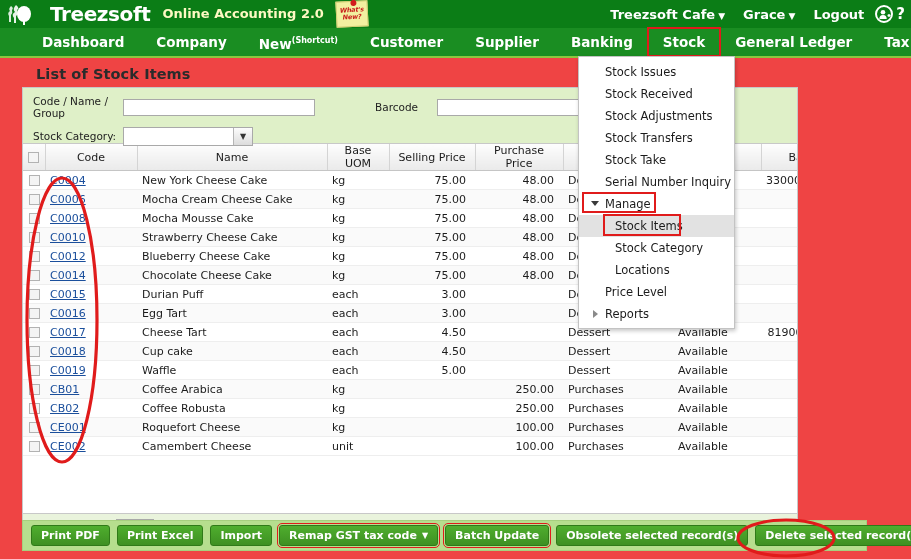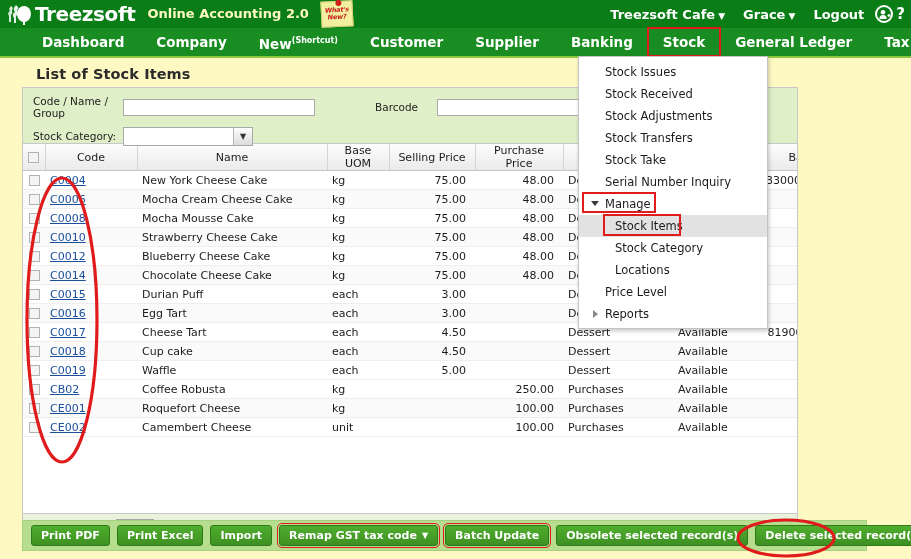--- a/index.html
+++ b/index.html
@@ -16,21 +16,21 @@
   
   .brandbar {
     position: absolute; top:0; left:0; width:911px; height:28px;
     background:#0b7d16;
     display:flex; align-items:center;
   }
   .logo-wrap { display:flex; align-items:center; margin-left:6px; }
   .logo-mark { width:26px; height:24px; }
   .logo-text {
     color:#ffffff; font-size:20px; font-weight:bold; letter-spacing:-0.4px;
-    margin-left:3px; line-height:22px;
+    margin-left:18px; line-height:22px;
     font-family:"DejaVu Sans","Liberation Sans",sans-serif;
   }
   .tagline {
     color:#fef9c3; font-size:13px; font-weight:600; margin-left:12px; line-height:20px;
   }
   .whatsnew {
     margin-left:12px; width:32px; height:26px; position:relative;
     background:#f2f0a0; border:1px solid #cfcd72;
     transform: rotate(-3deg);
     display:flex; align-items:center; justify-content:center;
@@ -70,21 +70,21 @@
   }
   .navbar .ni .sup {
     font-size:8px; vertical-align:super; font-weight:bold;
   }
   .navbar .ni.active-box {
     outline:2px solid #e01b1b; outline-offset:0;
     padding:0 14px;
   }
 
   
-  .page { position:absolute; top:56px; left:0; width:911px; height:503px; background:#fef9c3;
+  .page { position:absolute; top:56px; left:0; width:911px; height:503px; background:#ef4444;
           border-top:2px solid #8dc63f; }
   .page-title {
     font-size:14.5px; font-weight:bold; color:#2b2b2b;
     padding:8px 0 6px 36px; letter-spacing:0.1px;
   }
 
   .panel {
     position:absolute; top:29px; left:22px; width:776px; height:452px;
     border:1px solid #c8c8c8; background:#fff;
   }
@@ -175,21 +175,21 @@
     color:#ffffff; font-size:11px; font-weight:bold;
     border:1px solid #2f7a18; border-radius:3px;
     height:21px; padding:0 9px; display:flex; align-items:center;
     cursor:pointer; white-space:nowrap;
   }
   .btn.redring { outline:1.5px solid #e01b1b; outline-offset:1px; }
   .btn .bcaret { font-size:8px; margin-left:5px; }
 
   
   .menu {
-    position:absolute; left:578px; top:56px; width:190px;
+    position:absolute; left:578px; top:56px; width:157px;
     background:#ffffff; border:1px solid #c3c3c3;
     box-shadow:1px 2px 4px rgba(0,0,0,0.22);
     padding:4px 0 3px 0; z-index:40;
   }
   .menu .mi {
     height:22px; display:flex; align-items:center;
     font-size:11.5px; color:#1b1b1b; padding-left:26px; cursor:pointer;
     position:relative; white-space:nowrap;
   }
   .menu .mi.sub { padding-left:36px; }
@@ -410,20 +410,31 @@
                 <td class="c-chk"><span class="cb"></span></td>
                 <td class="c-code"><span class="codelink">C0019</span></td>
                 <td class="c-name">Waffle</td>
                 <td class="c-uom">each</td>
                 <td class="c-sell">5.00</td>
                 <td class="c-pur"></td>
                 <td class="c-cat">Dessert</td>
                 <td class="c-stat">Available</td>
                 <td class="c-bar"></td>
               </tr>
+              <tr class="alt">
+                <td class="c-chk"><span class="cb"></span></td>
+                <td class="c-code"><span class="codelink">CB01</span></td>
+                <td class="c-name">Coffee Arabica</td>
+                <td class="c-uom">kg</td>
+                <td class="c-sell"></td>
+                <td class="c-pur">250.00</td>
+                <td class="c-cat">Purchases</td>
+                <td class="c-stat">Available</td>
+                <td class="c-bar"></td>
+              </tr>
               <tr>
                 <td class="c-chk"><span class="cb"></span></td>
                 <td class="c-code"><span class="codelink">CB02</span></td>
                 <td class="c-name">Coffee Robusta</td>
                 <td class="c-uom">kg</td>
                 <td class="c-sell"></td>
                 <td class="c-pur">250.00</td>
                 <td class="c-cat">Purchases</td>
                 <td class="c-stat">Available</td>
                 <td class="c-bar"></td>

